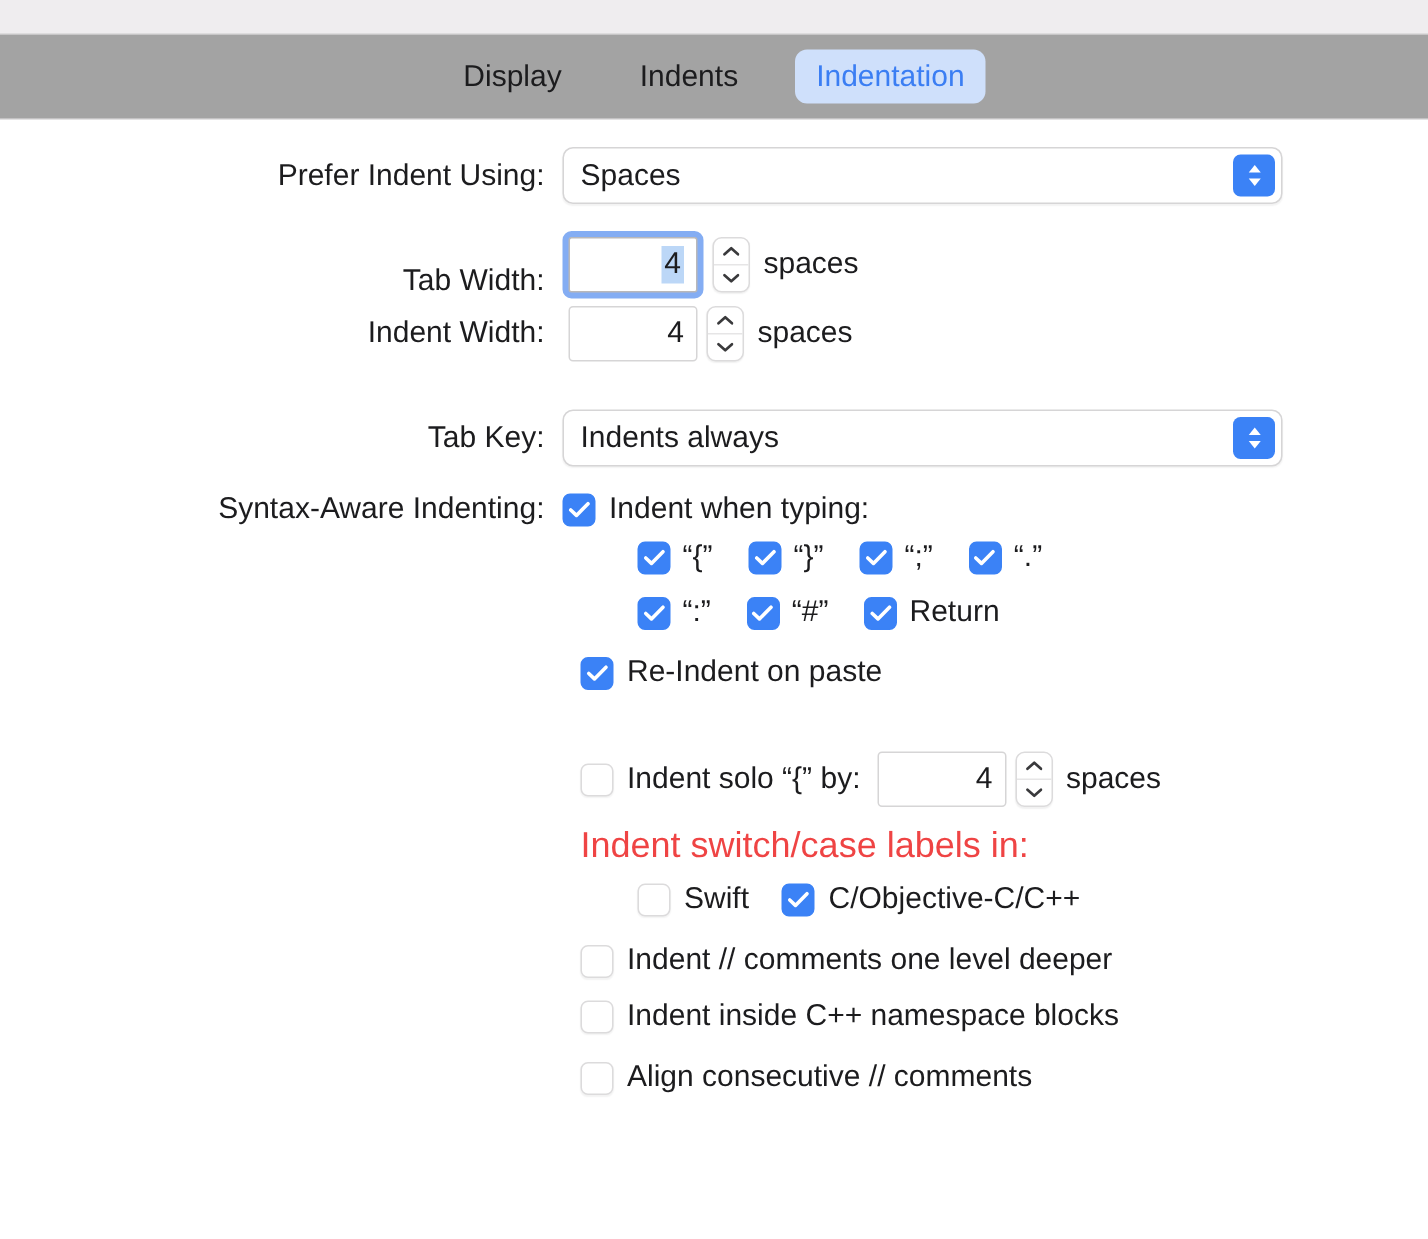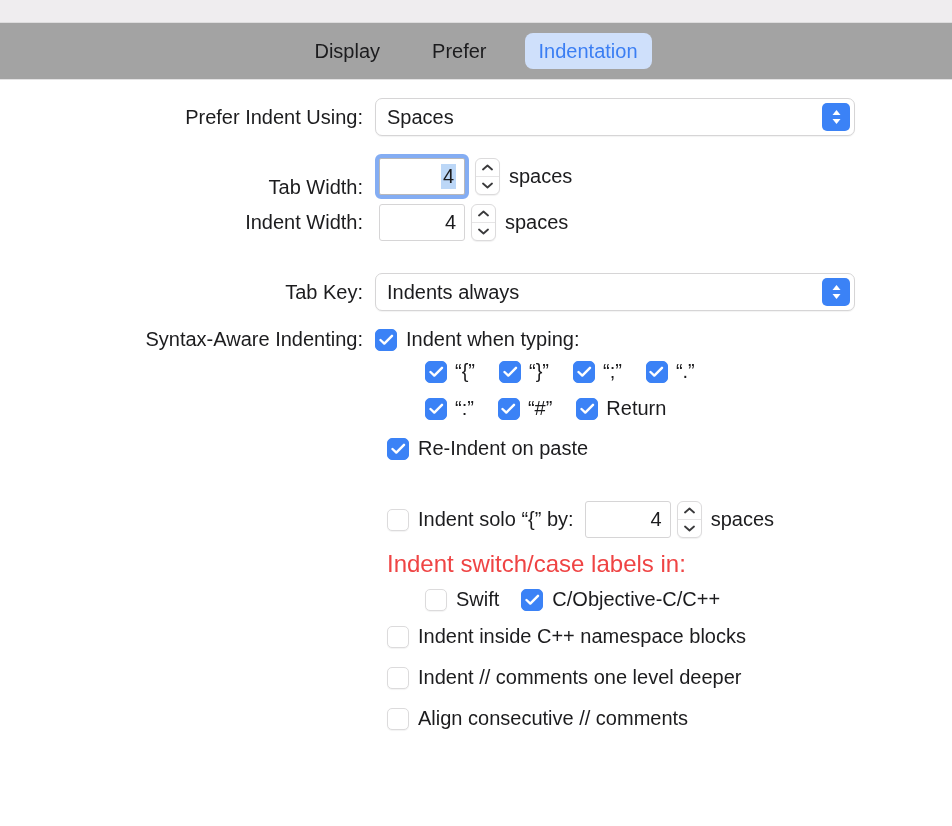--- a/index.html
+++ b/index.html
@@ -228,21 +228,21 @@
     white-space: nowrap;
   }
 </style>
 </head>
 <body>
 
 <div class="titlebar"></div>
 
 <div class="tabbar">
   <div class="tab">Display</div>
-  <div class="tab">Prefer</div>
+  <div class="tab">Indents</div>
   <div class="tab selected">Indentation</div>
 </div>
 
 <div class="content">
 
   <div class="row" style="margin-bottom:18px;">
     <div class="label-col">Prefer Indent Using:</div>
     <div class="field-col">
       <div class="popup">
         <span class="popup-value">Spaces</span>
@@ -439,34 +439,34 @@
       <span class="cb-label">Swift</span>
       <span class="cb on" style="margin-left:22px;">
         <svg width="15" height="12" viewBox="0 0 15 12" aria-hidden="true">
             <path d="M1.5 6 L5.3 9.6 L13 1.8" stroke="#ffffff" stroke-width="2.4" fill="none" stroke-linecap="round" stroke-linejoin="round"></path>
           </svg>
       </span>
       <span class="cb-label">C/Objective-C/C++</span>
     </div>
   </div>
 
+  <div class="indent-block" style="margin-top:18px;">
+    <div class="cb-row">
+      <span class="cb off"></span>
+      <span class="cb-label">Indent // comments one level deeper</span>
+    </div>
+  </div>
+
   <div class="indent-block" style="margin-top:14px;">
     <div class="cb-row">
       <span class="cb off"></span>
       <span class="cb-label">Indent inside C++ namespace blocks</span>
     </div>
   </div>
 
   <div class="indent-block" style="margin-top:18px;">
     <div class="cb-row">
       <span class="cb off"></span>
-      <span class="cb-label">Indent // comments one level deeper</span>
-    </div>
-  </div>
-
-  <div class="indent-block" style="margin-top:18px;">
-    <div class="cb-row">
-      <span class="cb off"></span>
       <span class="cb-label">Align consecutive // comments</span>
     </div>
   </div>
 
 </div>
 
 </body></html>

